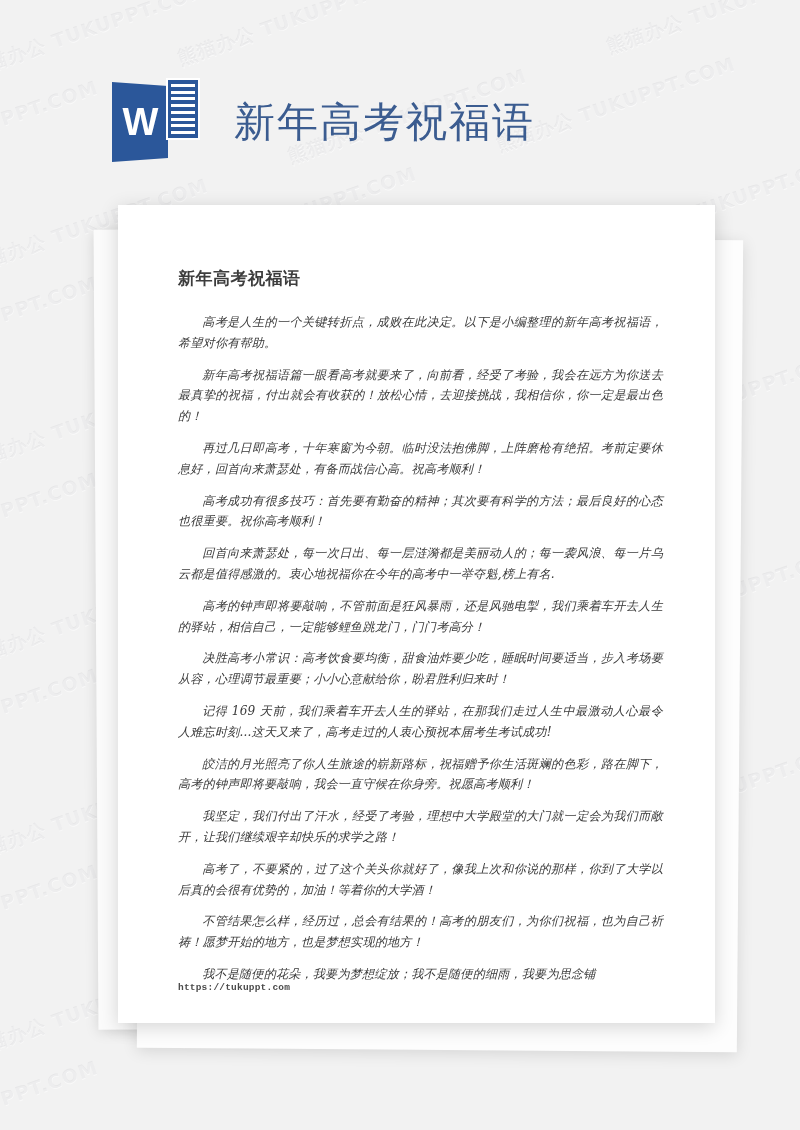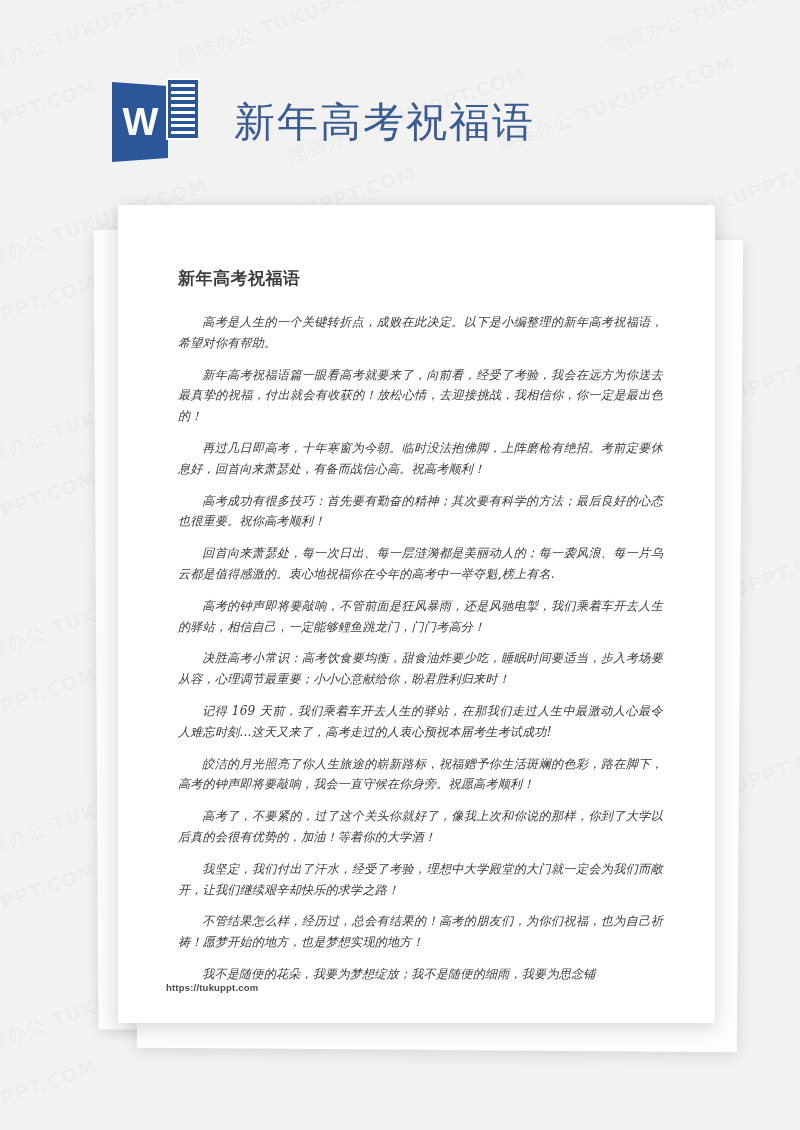--- a/index.html
+++ b/index.html
@@ -168,23 +168,23 @@
     color: #3a3a3a;
     text-align: justify;
     text-indent: 2em;
     margin-bottom: 11px;
     letter-spacing: 0.2px;
     font-style: italic;
   }
 
   .page-footer-url {
     position: absolute;
-    left: 48px;
+    left: 60px;
     bottom: 30px;
-    font-family: Liberation Sans, sans-serif;
+    font-family: Liberation Mono, monospace;
     font-size: 9.5px;
     font-weight: 700;
     color: #4a4a4a;
     letter-spacing: 0.2px;
   }
 </style>
 </head>
 <body>
 
 <div class="watermark-layer" id="wm-layer">
@@ -230,19 +230,19 @@
   <div id="para-host">
       <p class="para">高考是人生的一个关键转折点，成败在此决定。以下是小编整理的新年高考祝福语，希望对你有帮助。</p>
       <p class="para">新年高考祝福语篇一眼看高考就要来了，向前看，经受了考验，我会在远方为你送去最真挚的祝福，付出就会有收获的！放松心情，去迎接挑战，我相信你，你一定是最出色的！</p>
       <p class="para">再过几日即高考，十年寒窗为今朝。临时没法抱佛脚，上阵磨枪有绝招。考前定要休息好，回首向来萧瑟处，有备而战信心高。祝高考顺利！</p>
       <p class="para">高考成功有很多技巧：首先要有勤奋的精神；其次要有科学的方法；最后良好的心态也很重要。祝你高考顺利！</p>
       <p class="para">回首向来萧瑟处，每一次日出、每一层涟漪都是美丽动人的；每一袭风浪、每一片乌云都是值得感激的。衷心地祝福你在今年的高考中一举夺魁,榜上有名.</p>
       <p class="para">高考的钟声即将要敲响，不管前面是狂风暴雨，还是风驰电掣，我们乘着车开去人生的驿站，相信自己，一定能够鲤鱼跳龙门，门门考高分！</p>
       <p class="para">决胜高考小常识：高考饮食要均衡，甜食油炸要少吃，睡眠时间要适当，步入考场要从容，心理调节最重要；小小心意献给你，盼君胜利归来时！</p>
       <p class="para">记得 169 天前，我们乘着车开去人生的驿站，在那我们走过人生中最激动人心最令人难忘时刻...这天又来了，高考走过的人衷心预祝本届考生考试成功!</p>
       <p class="para">皎洁的月光照亮了你人生旅途的崭新路标，祝福赠予你生活斑斓的色彩，路在脚下，高考的钟声即将要敲响，我会一直守候在你身旁。祝愿高考顺利！</p>
+      <p class="para">我坚定，我们付出了汗水，经受了考验，理想中大学殿堂的大门就一定会为我们而敞开，让我们继续艰辛却快乐的求学之路！</p>
       <p class="para">高考了，不要紧的，过了这个关头你就好了，像我上次和你说的那样，你到了大学以后真的会很有优势的，加油！等着你的大学酒！</p>
-      <p class="para">我坚定，我们付出了汗水，经受了考验，理想中大学殿堂的大门就一定会为我们而敞开，让我们继续艰辛却快乐的求学之路！</p>
       <p class="para">不管结果怎么样，经历过，总会有结果的！高考的朋友们，为你们祝福，也为自己祈祷！愿梦开始的地方，也是梦想实现的地方！</p>
       <p class="para">我不是随便的花朵，我要为梦想绽放；我不是随便的细雨，我要为思念铺</p>
     </div>
   <div class="page-footer-url">https://tukuppt.com</div>
 </div>
 
 </body></html>

